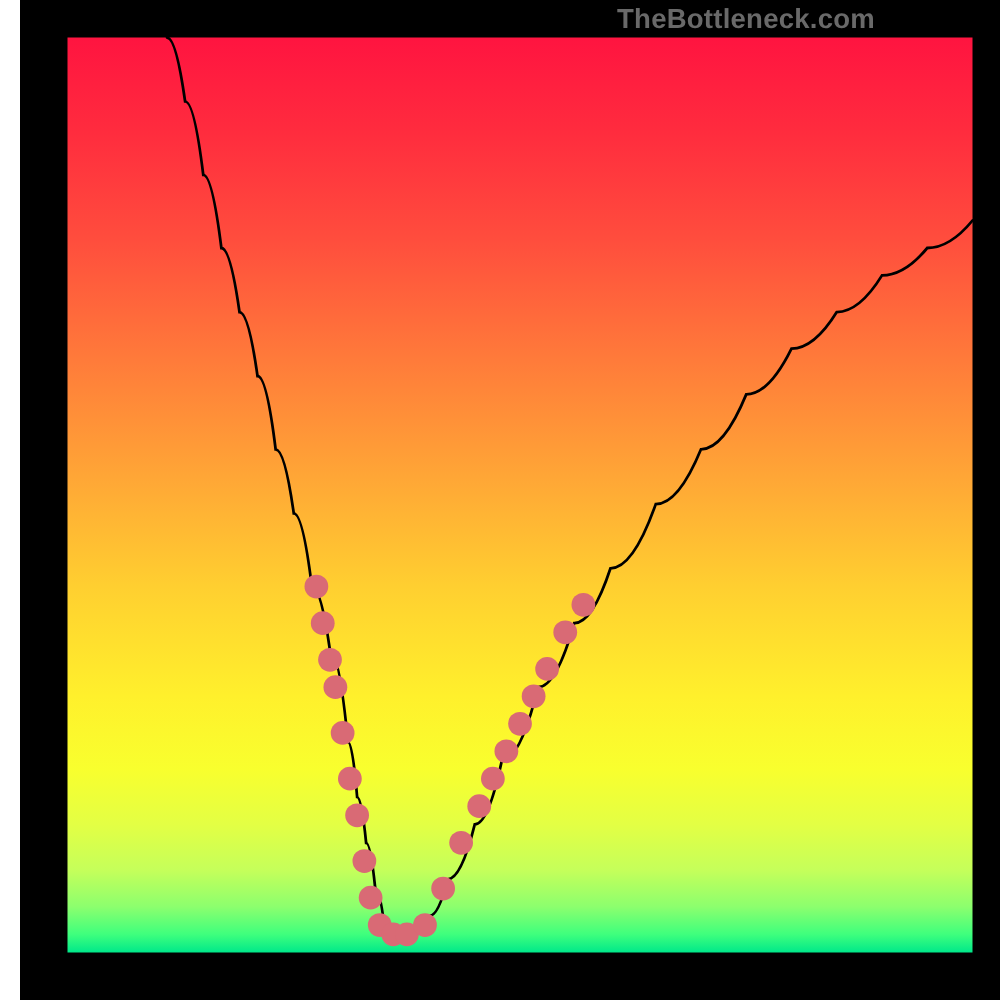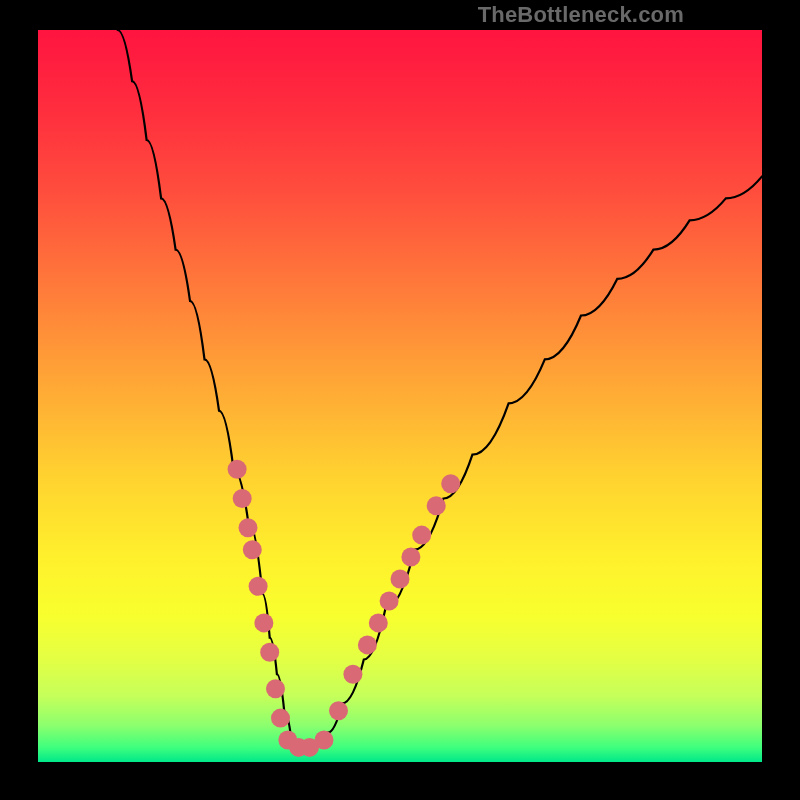--- a/index.html
+++ b/index.html
@@ -4,20 +4,21 @@
 <style>
   body {
     margin: 0;
     padding: 0;
     background: #fff;
   }
   .container {
     width: 692px;
     height: 800px;
     position: relative;
+    margin-left: 16px;
   }
   svg {
     display: block;
   }
   .watermark {
     position: absolute;
     top: 2px;
     right: 8px;
     font-family: Arial, Helvetica, sans-serif;
     font-size: 22px;

